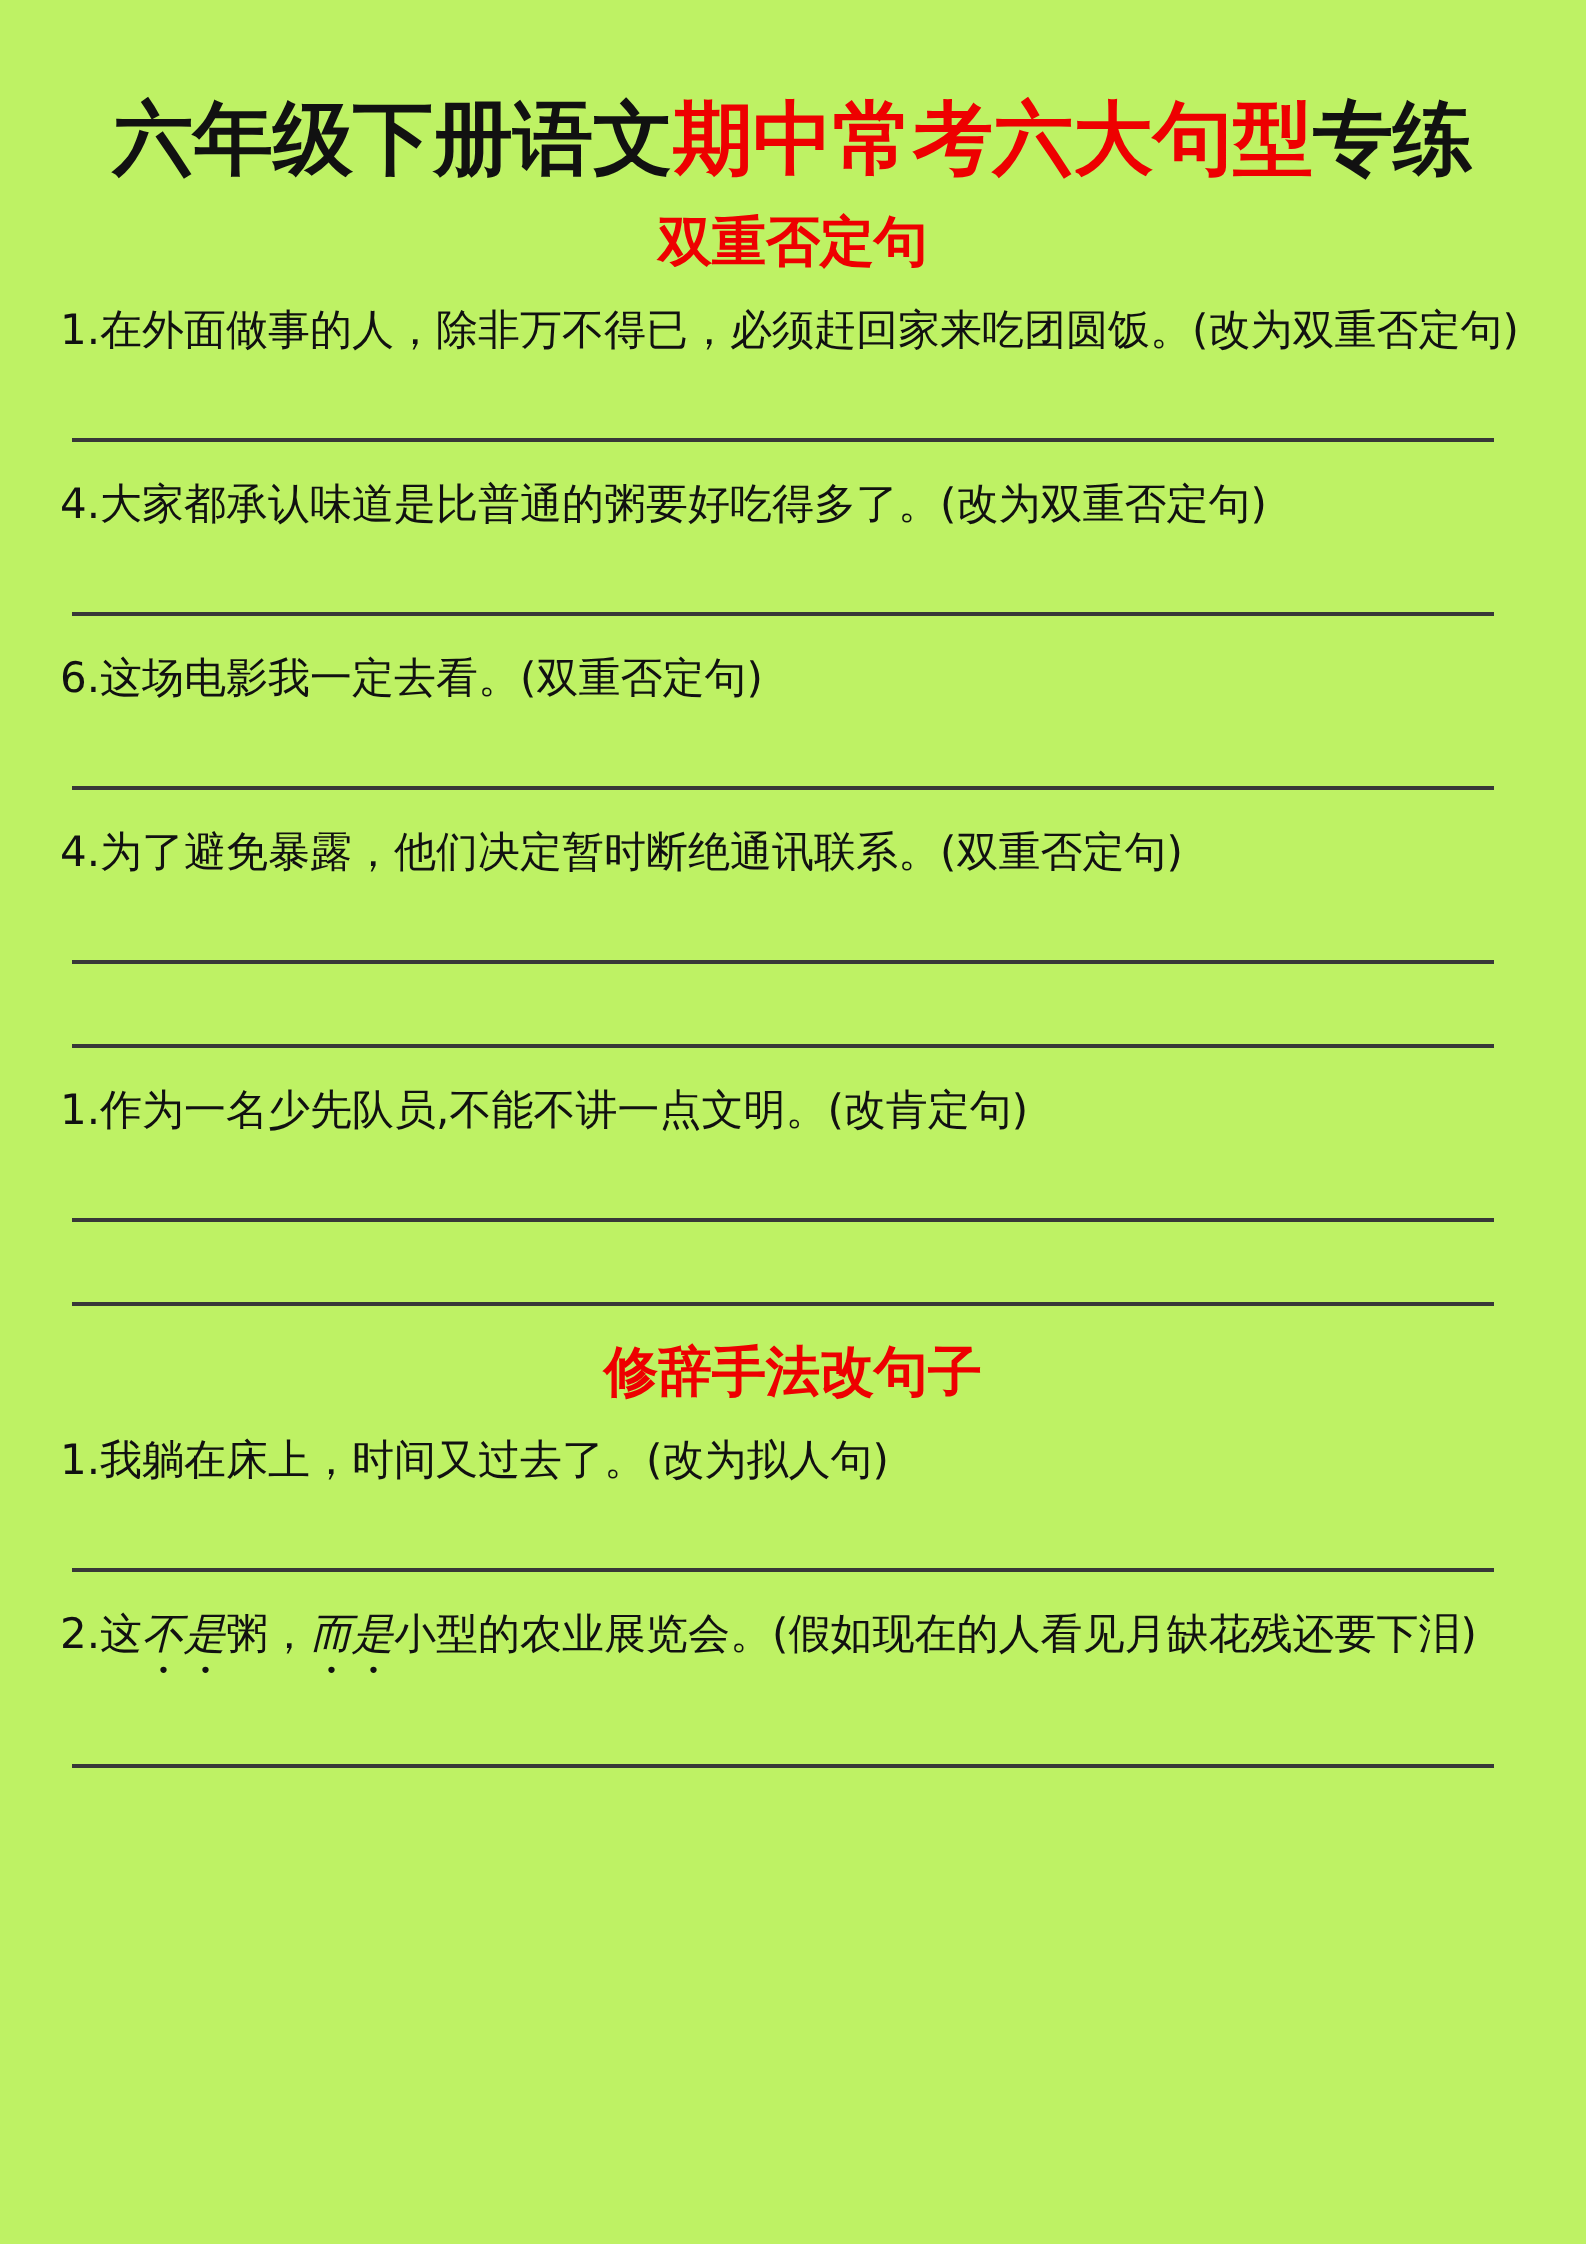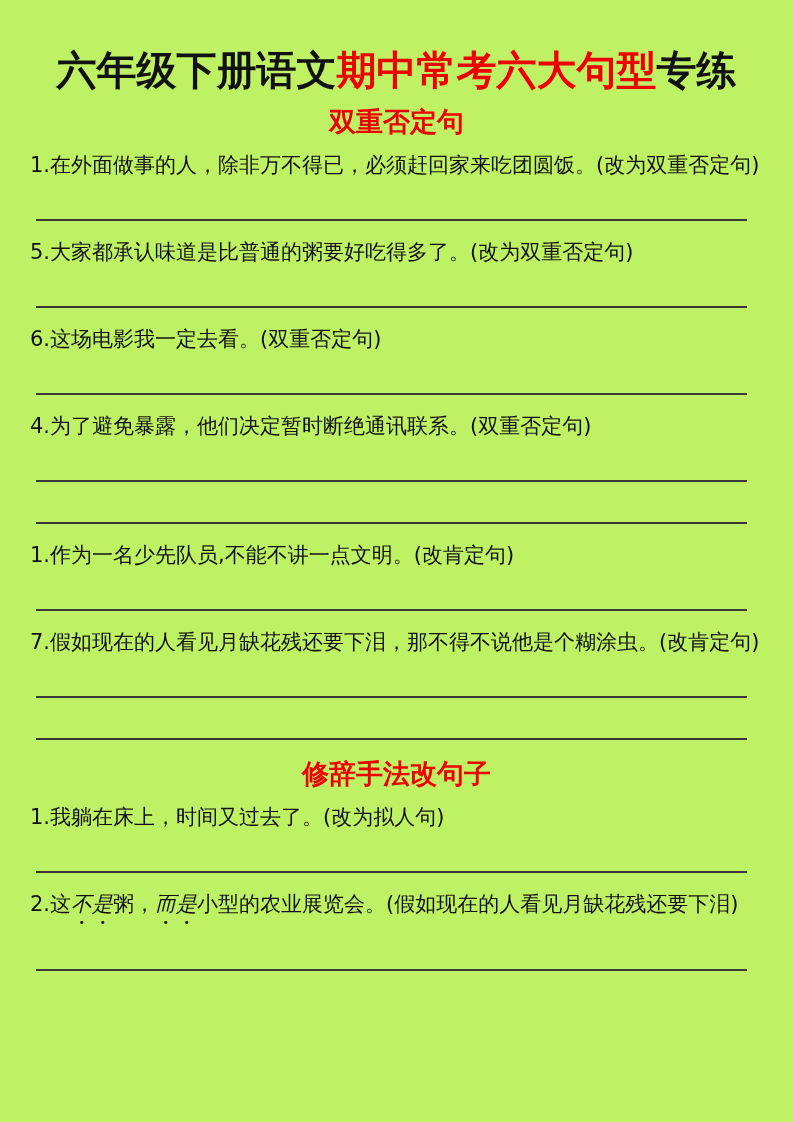--- a/index.html
+++ b/index.html
@@ -74,21 +74,21 @@
   <h1 class="doc-title"><span>六年级下册语文</span><span class="red-part">期中常考六大句型</span><span>专练</span></h1>
 
   <h2 class="section-heading heading-1">双重否定句</h2>
 
   <div class="question-block">
     <p class="q-text">1.在外面做事的人，除非万不得已，必须赶回家来吃团圆饭。(改为双重否定句)</p>
     <div class="answer-line"></div>
   </div>
 
   <div class="question-block">
-    <p class="q-text">5.大家都承认味道是比普通的粥要好吃得多了。(改为双重否定句)</p>
+    <p class="q-text">4.大家都承认味道是比普通的粥要好吃得多了。(改为双重否定句)</p>
     <div class="answer-line"></div>
   </div>
 
   <div class="question-block">
     <p class="q-text">6.这场电影我一定去看。(双重否定句)</p>
     <div class="answer-line"></div>
   </div>
 
   <div class="question-block">
     <p class="q-text">4.为了避免暴露，他们决定暂时断绝通讯联系。(双重否定句)</p>
@@ -97,24 +97,20 @@
 
   <div class="question-block">
     <div class="answer-line"></div>
   </div>
 
   <div class="question-block">
     <p class="q-text">1.作为一名少先队员,不能不讲一点文明。(改肯定句)</p>
     <div class="answer-line"></div>
   </div>
 
-  <div class="question-block">
-    <p class="q-text">7.假如现在的人看见月缺花残还要下泪，那不得不说他是个糊涂虫。(改肯定句)</p>
-    <div class="answer-line"></div>
-  </div>
 
   <div class="question-block">
     <div class="answer-line"></div>
   </div>
 
   <h2 class="section-heading heading-2">修辞手法改句子</h2>
 
   <div class="question-block">
     <p class="q-text">1.我躺在床上，时间又过去了。(改为拟人句)</p>
     <div class="answer-line"></div>

